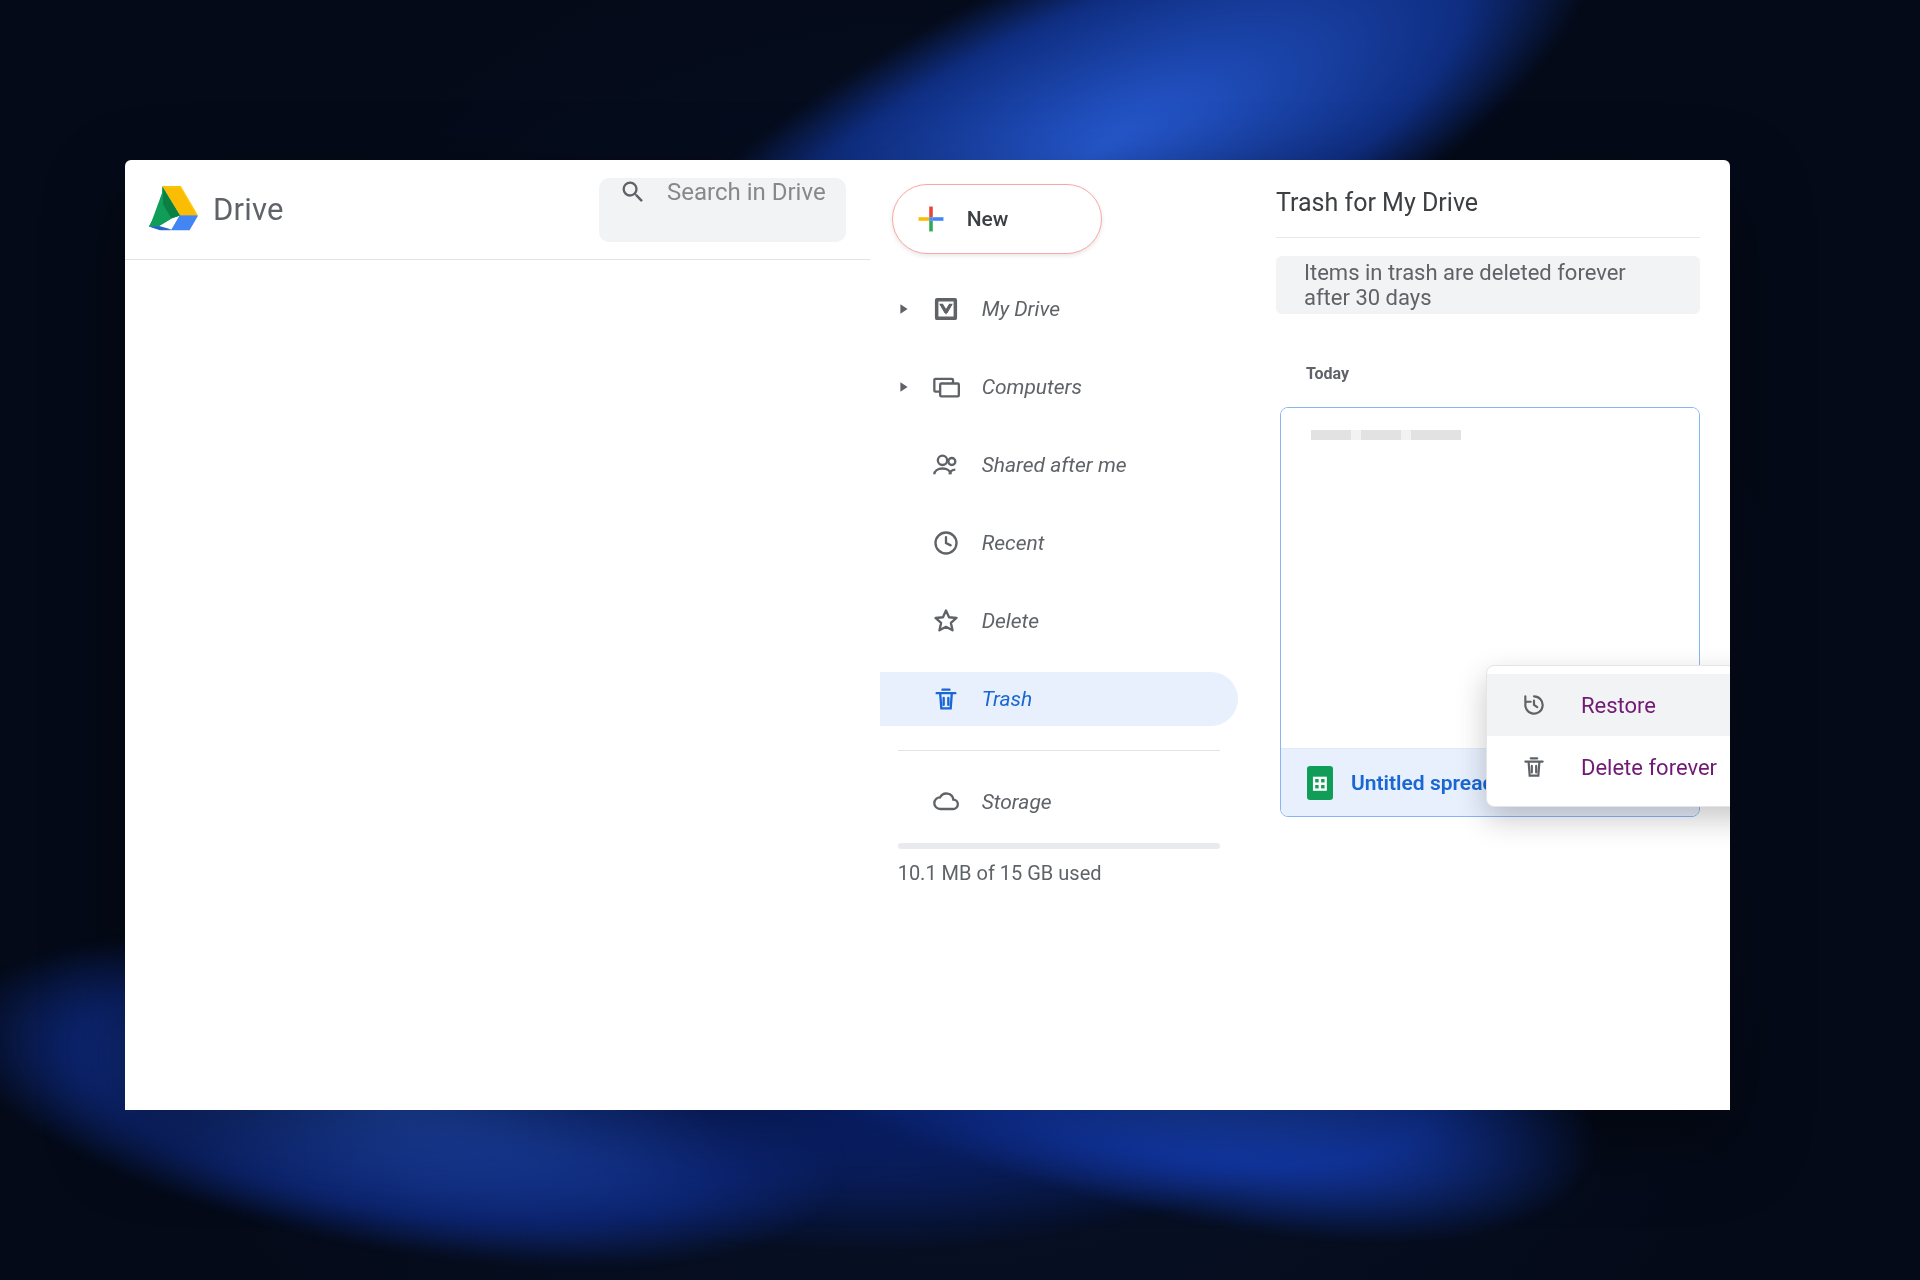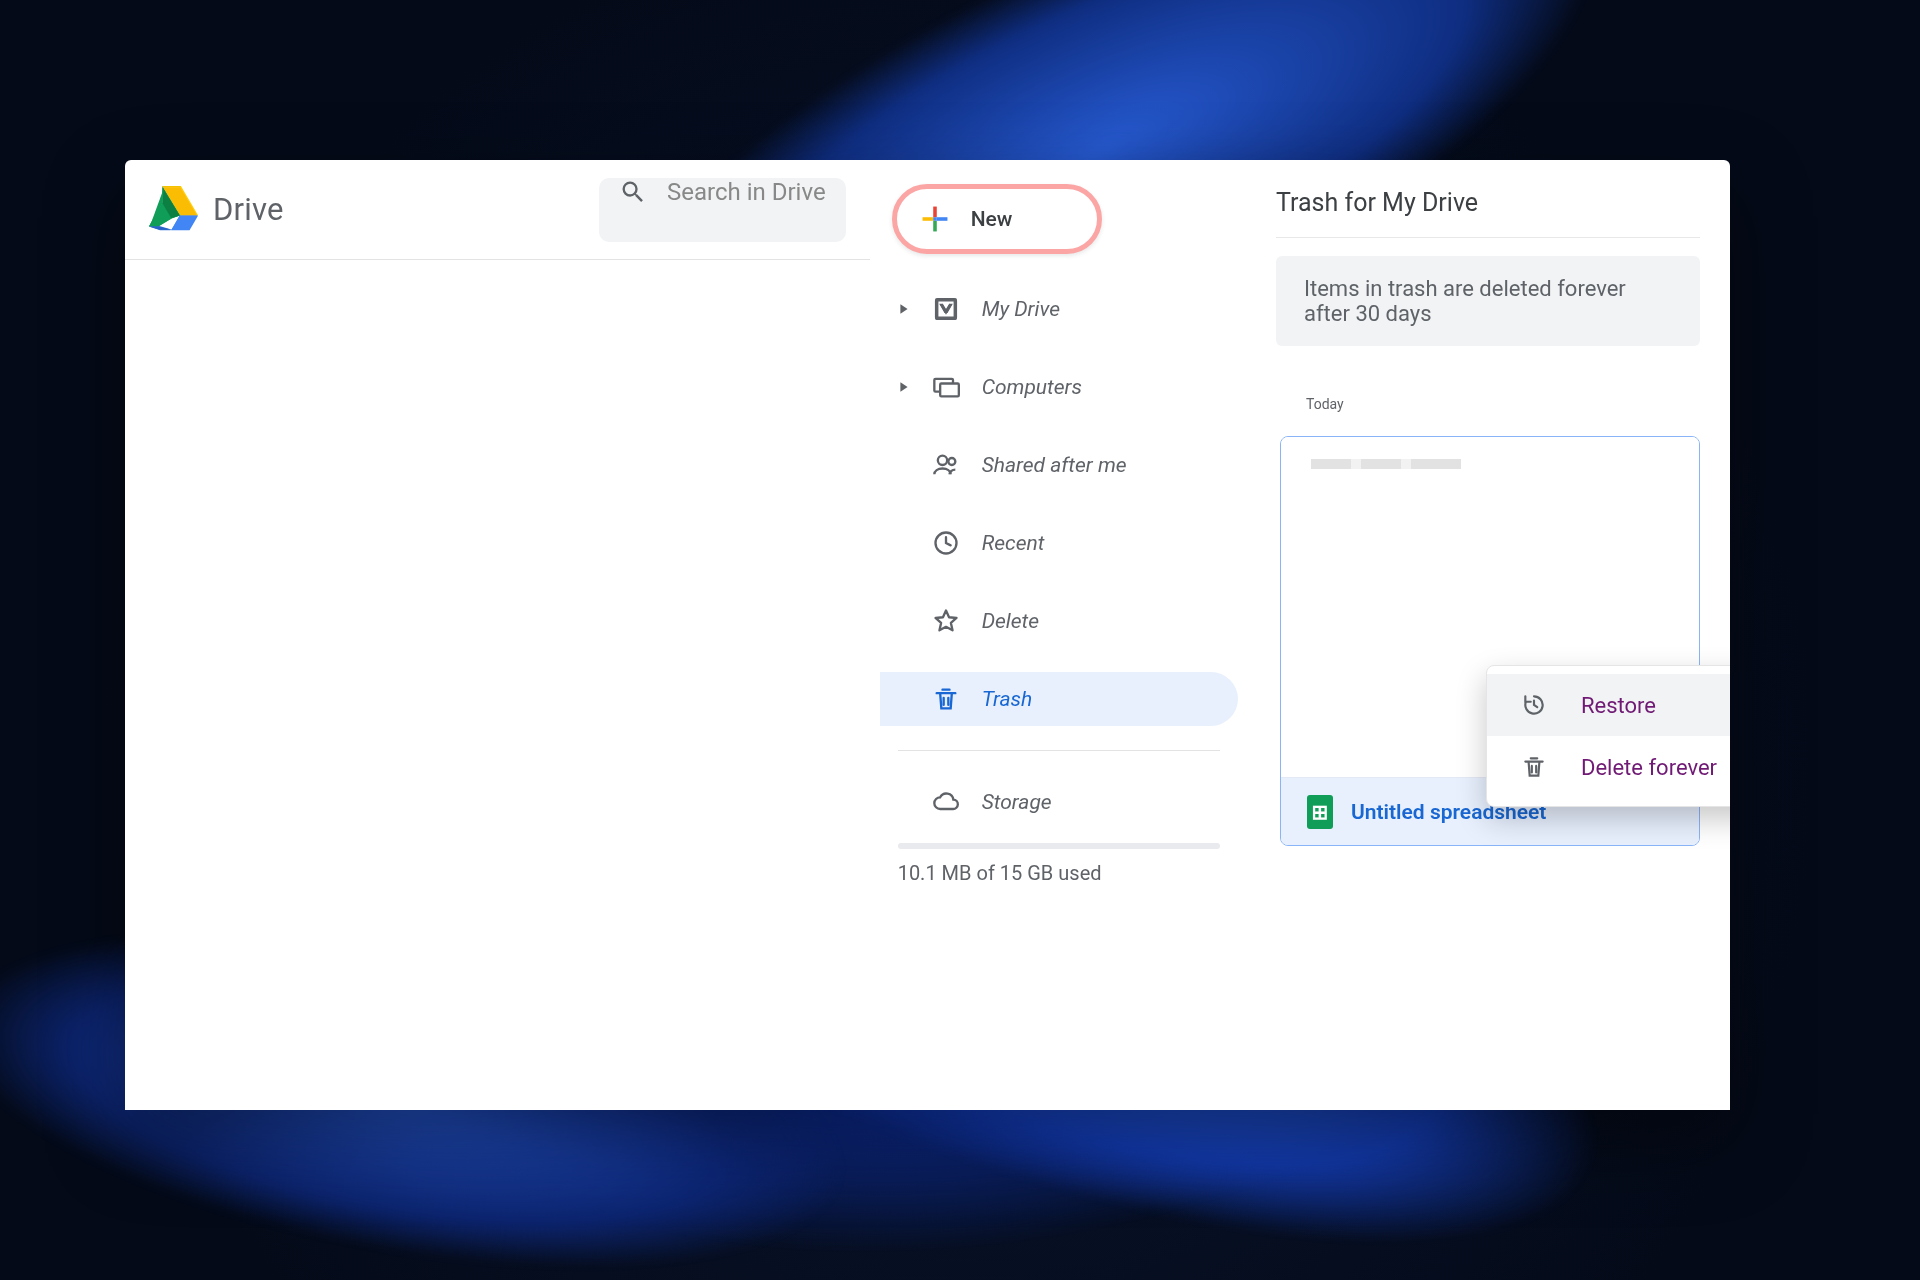--- a/index.html
+++ b/index.html
@@ -60,21 +60,21 @@
   .search svg { width:28px; height:28px; fill:#5f6368; }
   .search-text { font-size:24px; color:#888; }
 
   
   .body { flex:1; display:flex; overflow:hidden; }
 
   .sidebar { width:460px; padding:24px 8px 0 10px; }
   .new-btn {
     display:flex; align-items:center; gap:20px;
     width:210px; height:70px; margin-left:12px; margin-bottom:28px;
-    border:5px solid #fca5a5; border-radius:36px; background:#fff;
+    border:1px solid #fca5a5; border-radius:36px; background:#fff;
     box-shadow:0 2px 4px rgba(60,64,67,.12);
     padding-left:22px; font-size:21px; font-weight:500; color:#3c4043;
     cursor:pointer;
   }
   .plus-icon { display:block; }
 
   .side-item {
     display:flex; align-items:center;
     height:54px; padding-left:18px;
     font-size:21px; color:#5f6368;
@@ -91,24 +91,24 @@
 
   .sep { height:1px; background:#e3e3e3; margin:0 18px 24px 18px; }
 
   .storage-bar { height:6px; background:#e8eaed; border-radius:3px; margin:0 18px 12px 18px; }
   .storage-text { font-size:20px; color:#5f6368; margin-left:18px; }
 
   .main { flex:1; padding:28px 30px 0 30px; position:relative; }
   .page-title { font-size:25px; color:#3c4043; margin-bottom:20px; }
   .title-rule { height:1px; background:#e8e8e8; margin-bottom:18px; }
   .notice {
-    background:#f1f3f4; border-radius:6px; padding:20px 28px;
+    background:#f1f3f4; border-radius:6px; padding:4px 28px;
     font-size:22px; color:#5f6368;
   }
-  .section-label { margin:50px 0 24px 30px; font-size:14px; font-weight:400; color:#5f6368; }
+  .section-label { margin:50px 0 24px 30px; font-size:16px; font-weight:700; color:#5f6368; }
 
   .file-card {
     position:relative; width:420px; margin-left:4px;
     border:1px solid #dadce0; border-radius:8px; overflow:hidden;
   }
   .file-card.selected { border-color:#8ab4f8; }
   .thumb { height:340px; background:#fff; position:relative; }
   .thumb .mini {
     position:absolute; top:22px; left:30px; width:150px; height:10px;
     background:#f2f2f2; border-radius:2px;

